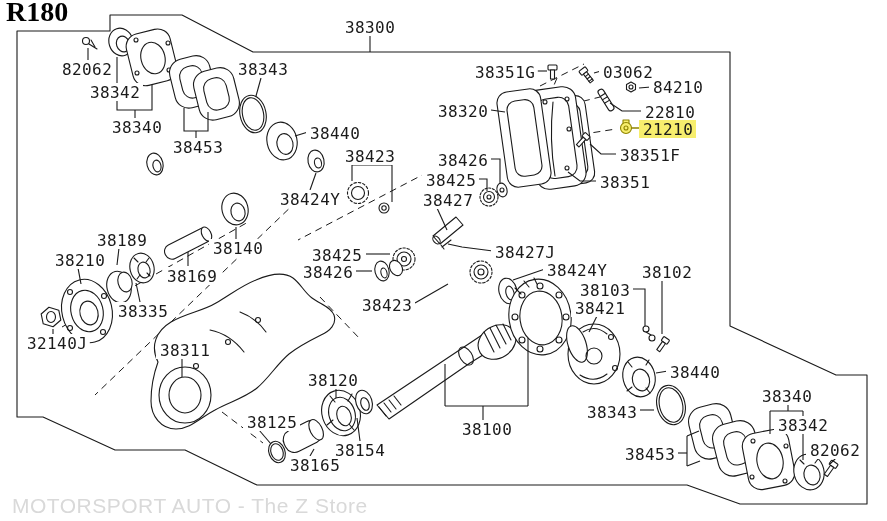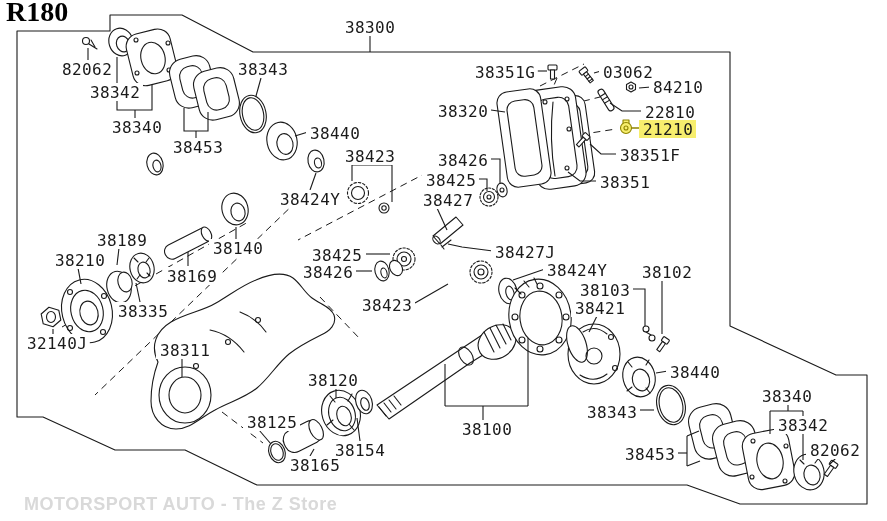--- a/index.html
+++ b/index.html
@@ -1,22 +1,22 @@
 <!DOCTYPE html>
 <html><head>
 <meta charset="utf-8">
 <style>
   html,body{margin:0;padding:0;background:#ffffff;}
   .stage{position:relative;width:887px;height:521px;background:#ffffff;overflow:hidden;
          font-family:"DejaVu Sans Mono",monospace;}
   .stage svg{position:absolute;left:0;top:0;}
   .diagram-title{position:absolute;left:6px;top:-4px;font-family:"Liberation Serif",serif;
          font-weight:bold;font-size:28px;color:#000;letter-spacing:0px;}
-  .watermark{position:absolute;left:24px;top:494px;font-family:"Liberation Sans",sans-serif;
-         font-weight:bold;font-size:18px;color:#d9d9d9;letter-spacing:0.5px;white-space:nowrap;}
+  .watermark{position:absolute;left:12px;top:494px;font-family:"Liberation Sans",sans-serif;
+         font-weight:normal;font-size:21px;color:#d9d9d9;letter-spacing:0.5px;white-space:nowrap;}
   .guide{stroke:#1a1a1a;stroke-width:1;fill:none;stroke-dasharray:7 5;}
   .leader{stroke:#1a1a1a;stroke-width:1.1;fill:none;}
   .lbl{font-family:"DejaVu Sans Mono",monospace;font-size:16px;fill:#1a1a1a;letter-spacing:0.4px;cursor:pointer;}
 </style>
 </head>
 <body>
 
 <div class="stage">
   <svg id="diagram-svg" width="887" height="521" viewBox="0 0 887 521">
 

